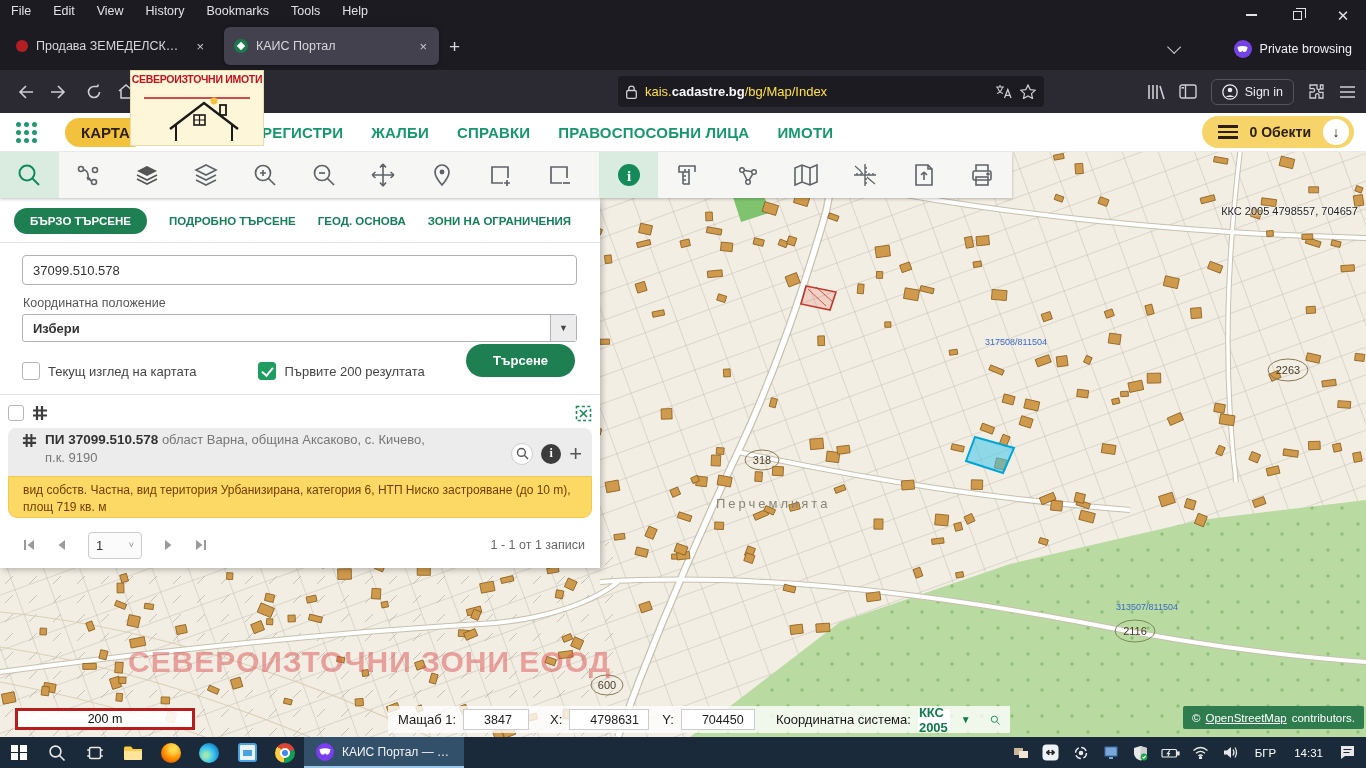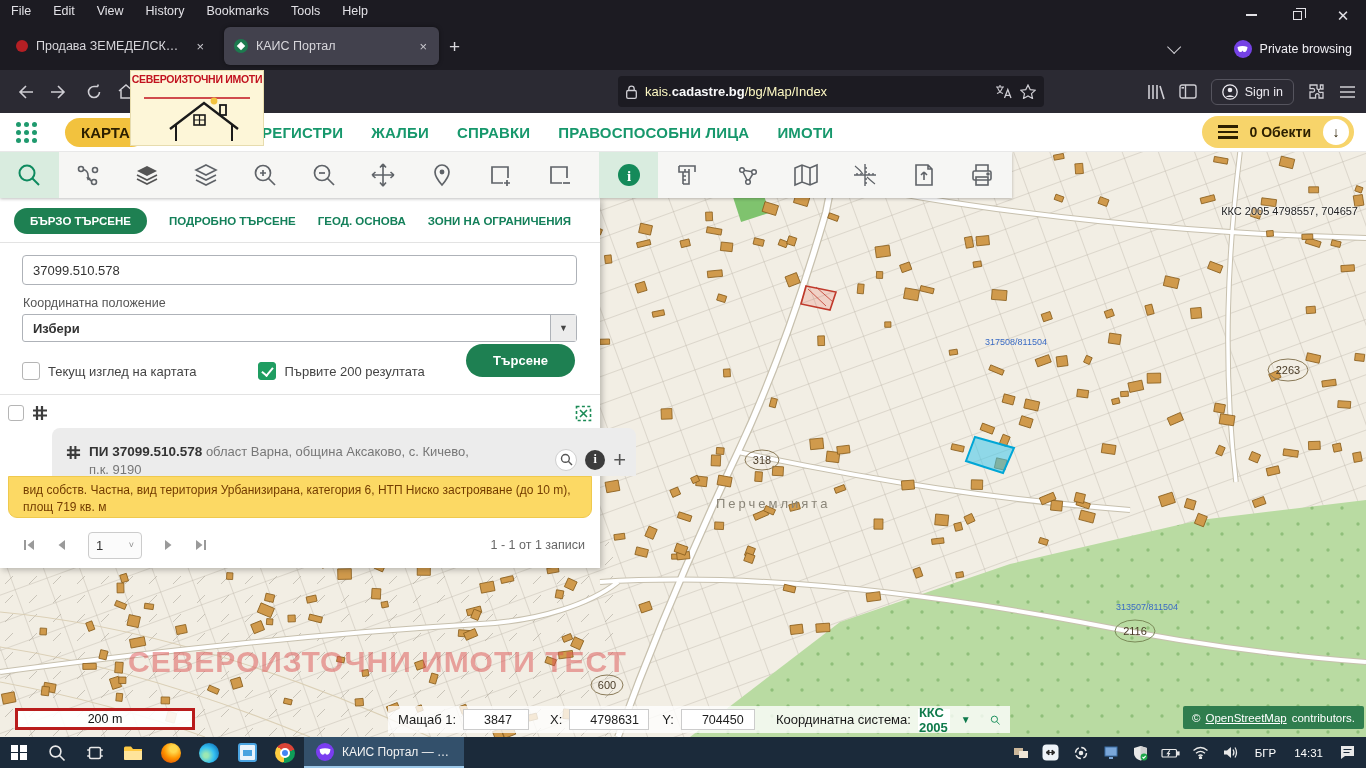--- a/index.html
+++ b/index.html
@@ -29,21 +29,21 @@
   .newtab { color:#d8d7dc; font-size:19px; margin:0 0 12px 10px; }
   .tabbar-right { margin-left:auto; display:flex; align-items:center; gap:14px; margin-right:14px; margin-bottom:12px; }
   .chev { width:10px; height:10px; border-right:1.6px solid #cfced4; border-bottom:1.6px solid #cfced4; transform:rotate(45deg) translateY(-3px); }
   .private { display:flex; align-items:center; gap:8px; color:#f0eff4; font-size:12.5px;padding-left:43px; }
   .mask-badge { width:18px; height:18px; border-radius:50%; background:#7542e5; display:flex; align-items:center; justify-content:center; }
 
   .urlbar { position:absolute; top:70px; left:0; width:1366px; height:43px; background:#2b2a33; display:flex; align-items:center; z-index:38; }
   .navbtn { color:#cfced4; width:32px; height:32px; display:flex; align-items:center; justify-content:center; }
   .urlfield { position:absolute; left:618px; top:6px; width:426px; height:31px; background:#1c1b22; border-radius:4px; display:flex; align-items:center; padding:0 8px; gap:8px; }
   .urltext { font-size:13px; white-space:nowrap; flex:1; }
-  .u-dim { color:#fef9c3; } .u-strong { color:#f9f9fa; }
+  .u-dim { color:#fde047; } .u-strong { color:#f9f9fa; }
   .urlbar-right { position:absolute; right:10px; top:5px; display:flex; align-items:center; gap:14px; height:33px; }
   .signin { display:flex; align-items:center; gap:7px; color:#eceaf0; font-size:12.5px; border:1px solid #55545e; border-radius:6px; padding:4px 10px; }
 
   
   .sitenav { position:absolute; top:113px; left:0; width:1366px; height:39px; background:#ffffff; display:flex; align-items:center; gap:28px; padding-left:16px; z-index:30; border-bottom:1px solid #e8e8e8; }
   .dotgrid { display:grid; grid-template-columns:repeat(3,5px); grid-gap:3px; }
   .dotgrid i { width:5px; height:5px; border-radius:50%; background:#1f9a6e; }
   .navlink { color:#17986c; font-weight:bold; font-size:15px; letter-spacing:.2px; white-space:nowrap; }
   .navpill { background:#f2c23e; color:#2d2000; font-weight:bold; font-size:15px; padding:6px 16px; border-radius:17px; }
   .objpill { margin-left:auto; margin-right:12px; background:#f7d46a; border-radius:18px; height:32px; display:flex; align-items:center; gap:12px; padding:0 5px 0 16px; }
@@ -80,21 +80,21 @@
   .cb { width:18px; height:18px; border:1px solid #b5b5b5; border-radius:3px; background:#fff; flex:none; }
   .cb.checked { background:#1f9d61; border-color:#1f9d61; position:relative; }
   .cb.checked:before { content:''; position:absolute; left:5px; top:2px; width:5px; height:9px; border-right:2px solid #fff; border-bottom:2px solid #fff; transform:rotate(40deg); }
   .cblbl { font-size:13px; color:#444; margin-left:8px; white-space:nowrap; }
   .searchbtn { position:absolute; top:146px; right:25px; background:#1e8052; color:#fff; font-weight:bold; font-size:13px; border-radius:17px; padding:9px 27px; }
   .res-sep { position:absolute; top:196px; left:0; right:0; height:1px; background:#e3e3e3; }
   .res-head { position:absolute; top:204px; left:8px; right:8px; height:22px; display:flex; align-items:center; }
   .cb.small { width:16px; height:16px; }
   .gridico { margin-left:8px; }
   .extent-ico { margin-left:auto; }
-  .res-card { position:absolute; top:230px; left:8px; width:584px; height:48px; background:#ececec; border-radius:8px 8px 0 0; display:flex; padding:15px 10px 0 14px;margin-left:44px; }
+  .res-card { position:absolute; top:230px; left:8px; width:584px; height:48px; background:#ececec; border-radius:8px 8px 0 0; display:flex; padding:3px 10px 0 14px; }
   .res-text { font-size:13px; color:#777; line-height:1.35; margin-left:8px; width:390px; }
   .res-text b { color:#333; font-size:13.5px; }
   .res-icons { margin-left:auto; display:flex; align-items:center; gap:8px; }
   .circle-ico { width:22px; height:22px; border-radius:50%; background:#fff; border:1px solid #cfcfcf; display:flex; align-items:center; justify-content:center; }
   .info-dark { width:20px; height:20px; border-radius:50%; background:#3c3c3c; color:#fff; font-size:12px; font-weight:bold; display:flex; align-items:center; justify-content:center; font-family:"Liberation Serif",serif; }
   .plus-ico { font-size:22px; color:#555; font-weight:normal; line-height:1; }
   .res-yellow { position:absolute; top:278px; left:8px; width:584px; height:42px; background:#fcd964; border:1px solid #efc94e; border-radius:0 0 9px 9px; padding:5px 14px; font-size:12px; color:#733c00; line-height:1.45; }
   .pager { position:absolute; top:332px; left:18px; right:15px; height:30px; display:flex; align-items:center; gap:10px; }
   .pgbtn { width:22px; height:22px; display:flex; align-items:center; justify-content:center; }
   .pgsel { width:54px; height:27px; border:1px solid #ccc; border-radius:4px; background:#fbfbfb; display:flex; align-items:center; padding:0 7px; gap:10px; margin:0 6px; }
@@ -574,21 +574,21 @@
         <ellipse cx="607" cy="533" rx="16" ry="10" fill="none" stroke="#8a7a58" stroke-width="1"></ellipse>
         <text x="607" y="537" text-anchor="middle">600</text>
       </g>
 
       <text x="716" y="356" font-family="Liberation Sans, sans-serif" font-size="13" letter-spacing="3" fill="#8a8578">Перчемлията</text>
       <text x="985" y="193" font-family="Liberation Sans, sans-serif" font-size="9" fill="#3a6bc4">317508/811504</text>
       <text x="1116" y="458" font-family="Liberation Sans, sans-serif" font-size="9" fill="#3a6bc4">313507/811504</text>
     </svg>
 
     <div class="corner-coords">ККС 2005 4798557, 704657</div>
-    <div class="map-watermark">СЕВЕРОИЗТОЧНИ ИМОТИ ТЕСТ</div>
+    <div class="map-watermark">СЕВЕРОИЗТОЧНИ ЗОНИ ЕООД</div>
 
     <div class="mtoolbar">
       <div class="tool active">
         <svg width="26" height="26" viewBox="0 0 26 26">
             <circle cx="11" cy="11" r="7.5" fill="none" stroke="#0e8a5f" stroke-width="2"></circle>
             <line x1="16.5" y1="16.5" x2="23" y2="23" stroke="#0e8a5f" stroke-width="2"></line>
           </svg>
       </div>
       <div class="tool">
         <svg width="26" height="26" viewBox="0 0 26 26" stroke="#5f6368" fill="none" stroke-width="1.6">

